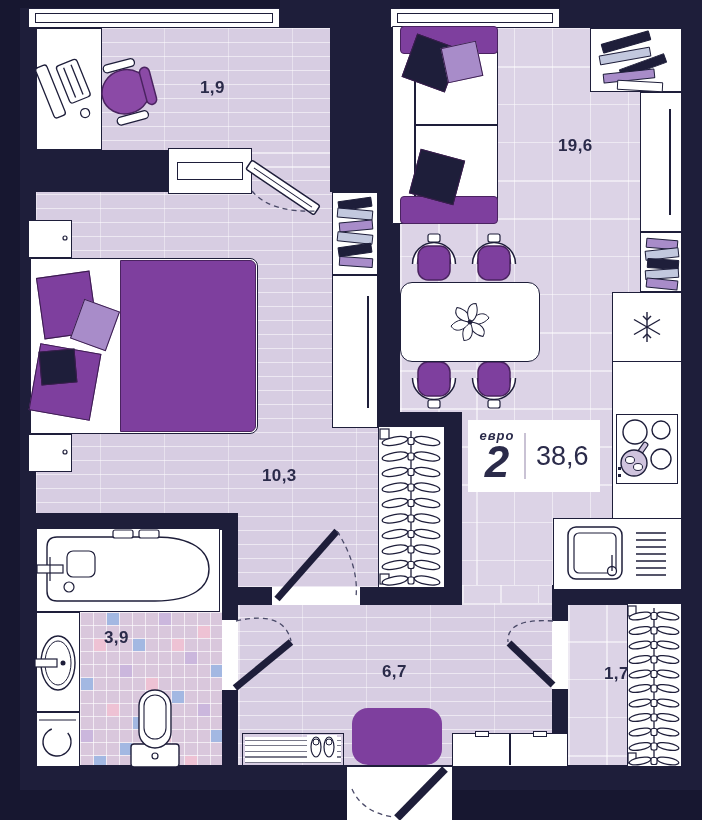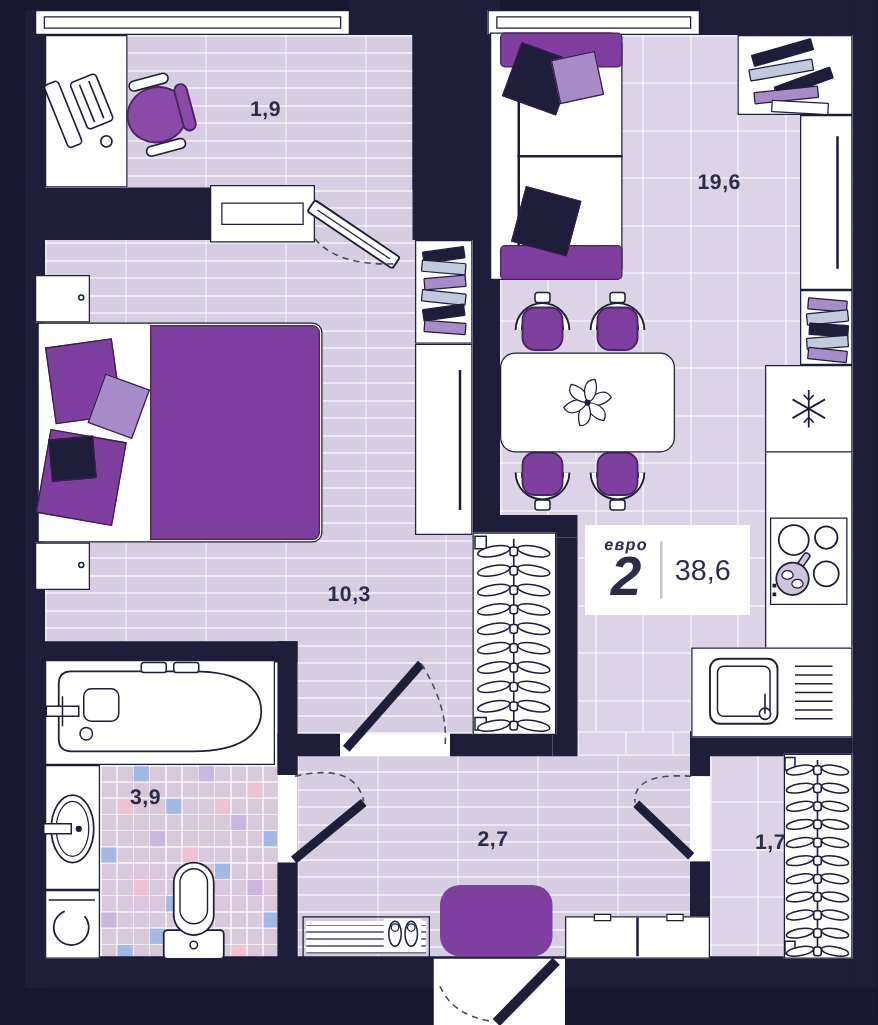--- a/index.html
+++ b/index.html
@@ -32,21 +32,21 @@
   .overlay{position:absolute;left:0;top:0;pointer-events:none;}
   .leaf{stroke:var(--wall,#1e1e3a);stroke-width:7;}
   .leafT{stroke:var(--wall,#1e1e3a);stroke-width:8;}
   .swing{fill:none;stroke:#4a4a68;stroke-width:1.3;stroke-dasharray:5 4;}
   .badge{position:absolute;left:468px;top:420px;width:132px;height:72px;background:#fff;
     display:flex;align-items:center;justify-content:center;gap:10px;}
   .badge .type{display:flex;flex-direction:column;align-items:center;line-height:1;font-style:italic;}
   .badge .type .t1{font-size:13px;font-weight:700;letter-spacing:1px;color:var(--label,#23233f);}
   .badge .type .t2{font-size:44px;font-weight:800;color:var(--label,#23233f);margin-top:-2px;}
   .badge .div{width:1.5px;height:46px;background:#c9c2d4;}
-  .badge .area{font-size:23px;font-weight:400;color:var(--label,#23233f);}
+  .badge .area{font-size:27px;font-weight:400;color:var(--label,#23233f);}
   svg{position:absolute;overflow:visible;}
 </style>
 </head>
 <body>
 
 <div class="canvas">
 
   <div class="floor plank" style="left:36px;top:28px;width:294px;height:124px;"></div>
   <div class="floor tilegrid" style="left:400px;top:28px;width:282px;height:577px;"></div>
   <div class="floor tilegrid" style="left:462px;top:585px;width:90px;height:20px;"></div>
@@ -425,21 +425,21 @@
     <line class="leaf" x1="553" y1="685" x2="509" y2="643"></line>
     <path class="swing" d="M553,621 Q506,618 508,642"></path>
     <line class="leafT" x1="445" y1="769" x2="397" y2="818"></line>
     <path class="swing" d="M352,789 Q362,812 393,817"></path>
   </svg>
 
   <div class="label" style="left:200px;top:78px;">1,9</div>
   <div class="label" style="left:558px;top:136px;">19,6</div>
   <div class="label" style="left:262px;top:466px;">10,3</div>
   <div class="label" style="left:104px;top:628px;">3,9</div>
-  <div class="label" style="left:382px;top:662px;">2,7</div>
+  <div class="label" style="left:382px;top:662px;">6,7</div>
   <div class="label" style="left:604px;top:664px;">1,7</div>
 
   <div class="badge">
     <div class="type">
       <span class="t1">евро</span>
       <span class="t2">2</span>
     </div>
     <div class="div"></div>
     <span class="area">38,6</span>
   </div>

